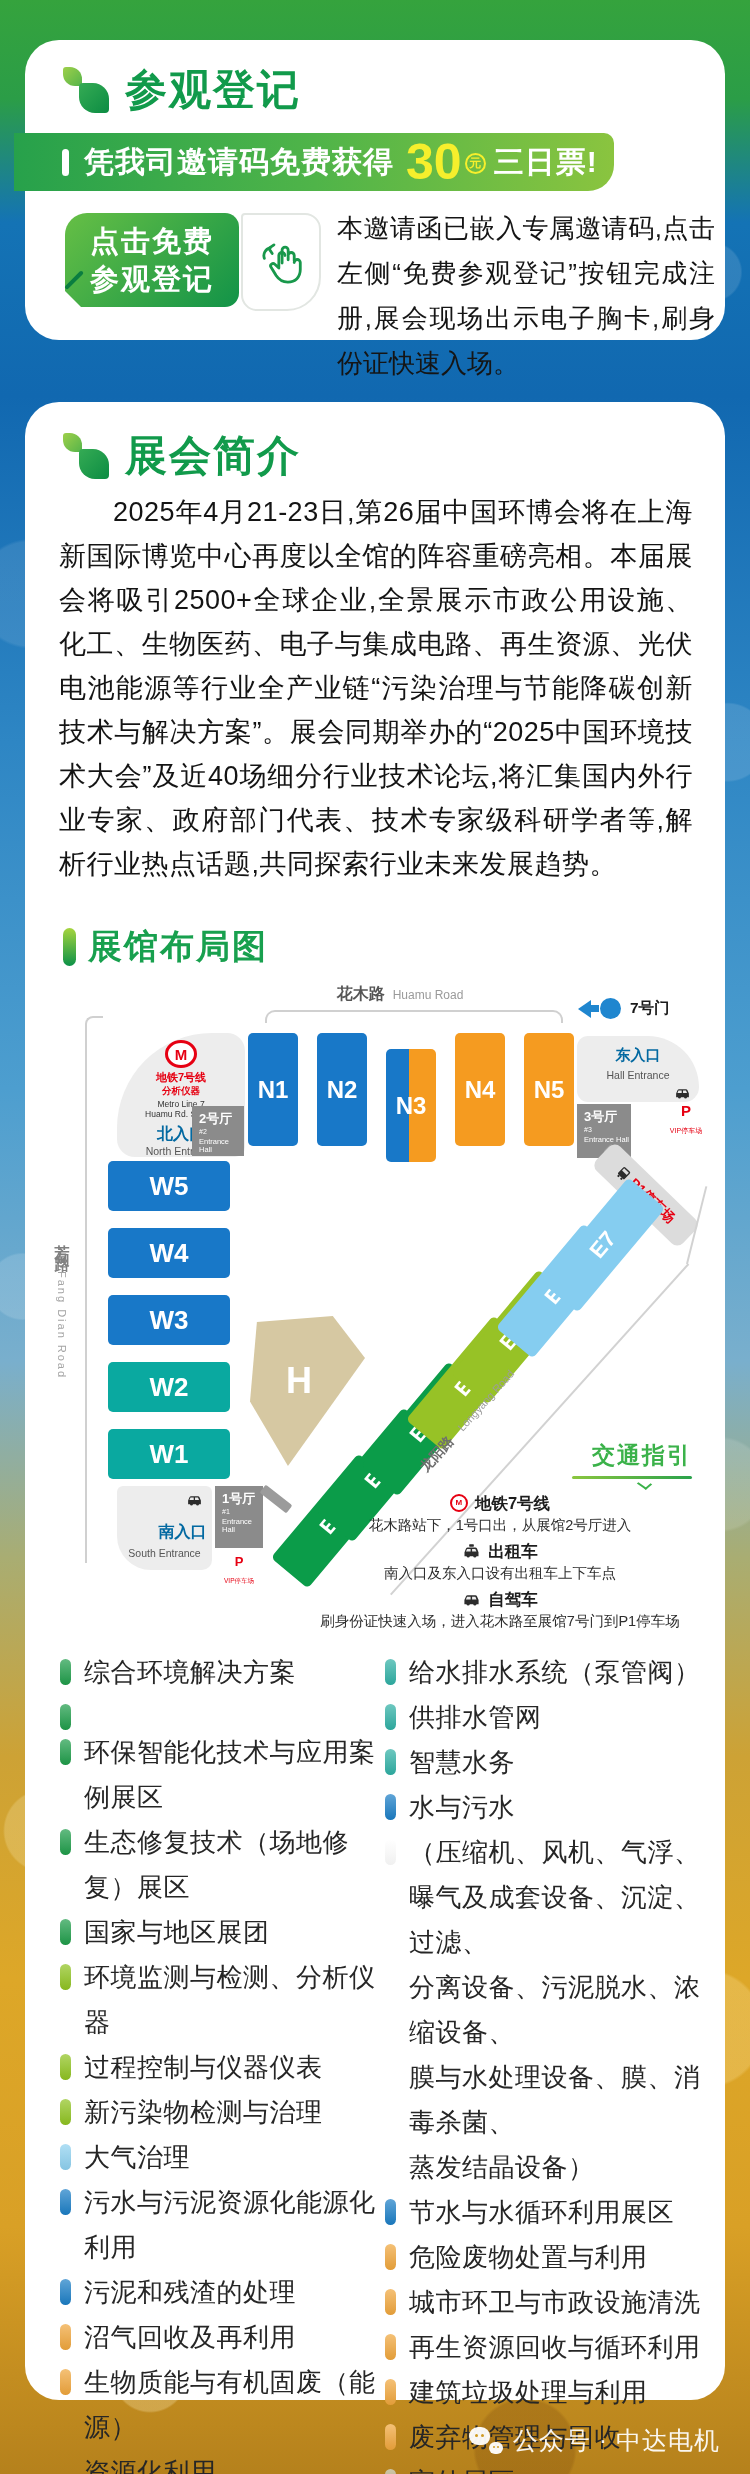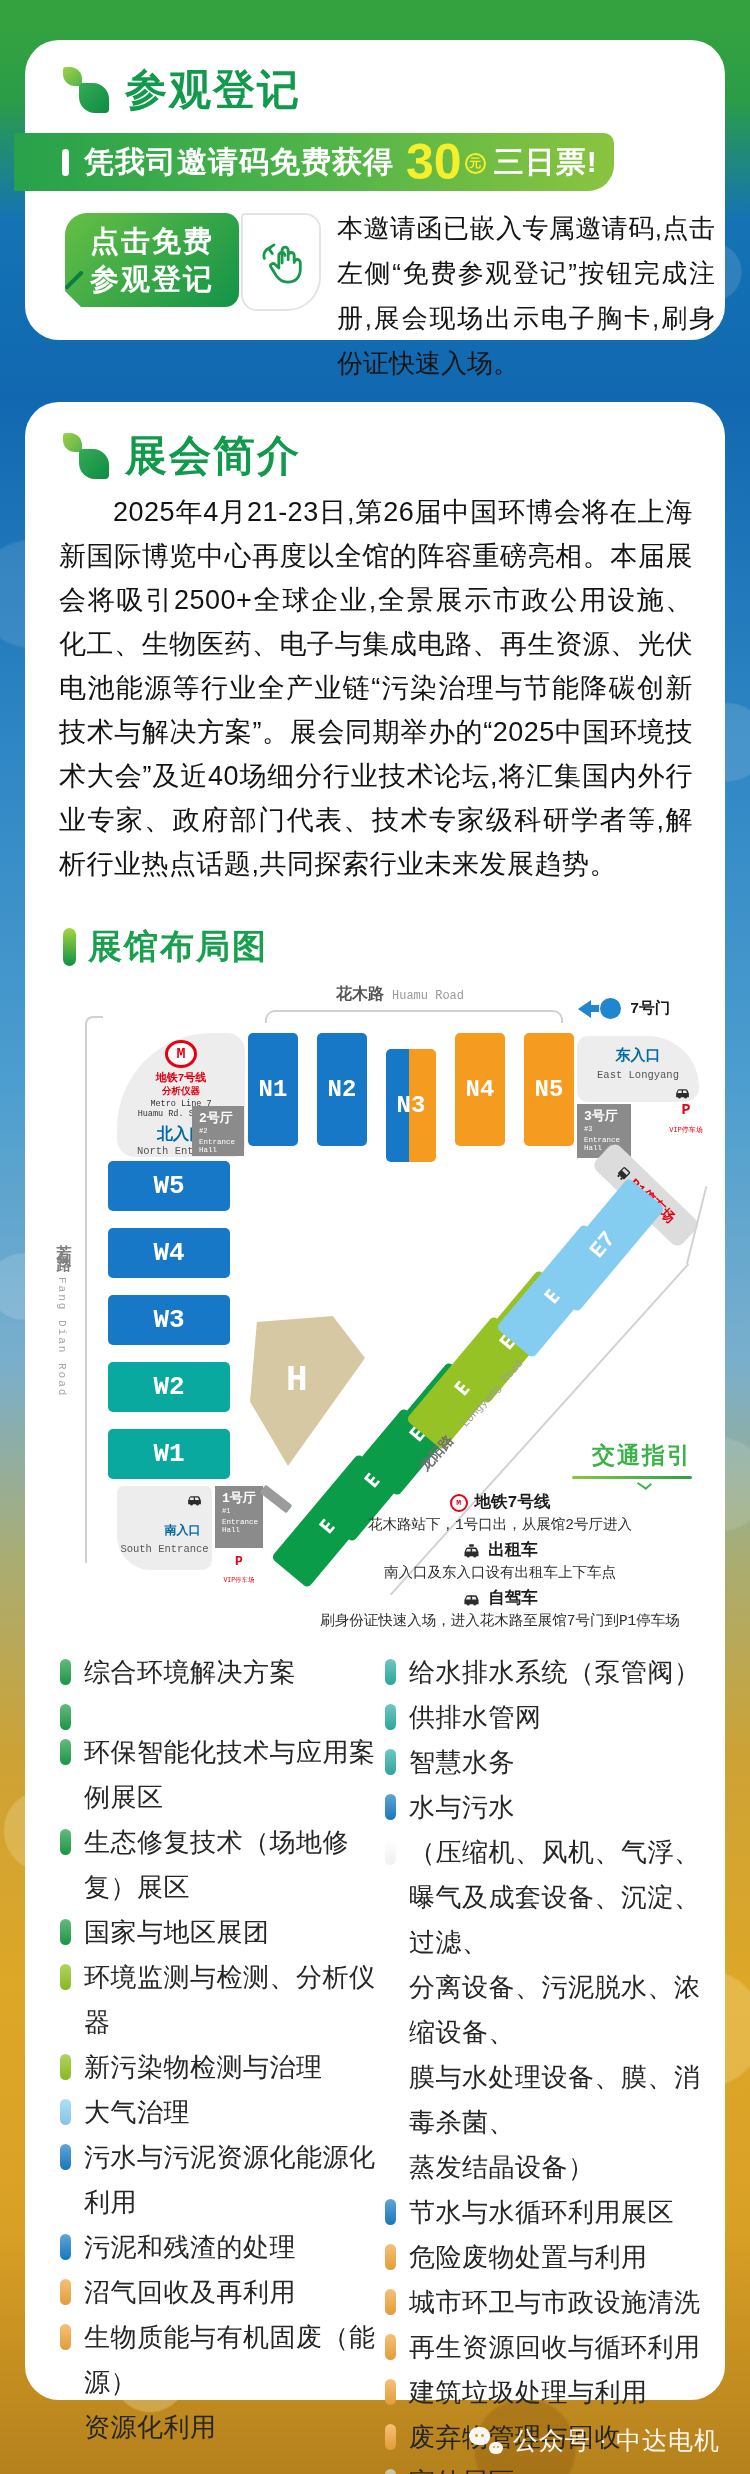--- a/index.html
+++ b/index.html
@@ -37,21 +37,21 @@
   #cta .l{color:#fff;font-size:29px;font-weight:800;line-height:38px;letter-spacing:2px;}
   #cta .fold{position:absolute;left:-1px;bottom:-1px;width:0;height:0;border-bottom:18px solid #fff;border-right:18px solid transparent;}
   #cta .fold-edge{position:absolute;left:2px;bottom:17px;width:24px;height:4px;background:#0a7d40;transform:rotate(-45deg);transform-origin:left bottom;border-radius:2px;}
   #hand-box{position:absolute;left:216px;top:173px;width:76px;height:94px;background:#fff;border:2px solid #e2e6e2;border-radius:4px 16px 34px 16px;display:flex;align-items:center;justify-content:center;}
   #reg-desc{position:absolute;left:312px;top:166px;width:378px;font-size:26px;line-height:45px;color:#151515;text-align:justify;}
   
   #intro-p{position:absolute;left:34px;top:88px;width:634px;font-size:27px;line-height:44px;color:#141414;text-align:justify;text-indent:2em;letter-spacing:.5px;}
   .bar-icon{width:13px;height:38px;border-radius:7px;background:linear-gradient(180deg,#a6d53e,#0c9148);}
   .sub-title{font-size:34px;font-weight:800;color:#18a04e;letter-spacing:2px;}
   
-  #map{position:absolute;left:15px;top:586px;width:670px;height:622px;font-family:Liberation Mono, monospace;}
+  #map{position:absolute;left:15px;top:586px;width:670px;height:622px;font-family:Liberation Sans, sans-serif;}
   #map .abs{position:absolute;}
   .road-zh{font-size:16px;color:#555;font-weight:700;}
   .road-en{font-size:12px;color:#9a9a9a;margin-left:8px;}
   .hall{position:absolute;display:flex;align-items:center;justify-content:center;color:#fff;font-weight:800;border-radius:5px;}
   .n-blue{background:#1878c8;} .n-orange{background:#f59b20;}
   .n-split{background:linear-gradient(90deg,#1878c8 0 46%,#f59b20 46% 100%);margin-top:16px;}
   .w-blue{background:#1878c8;} .w-teal{background:#0aa9a0;}
   .e-dk{background:#0b9c49;} .e-lt{background:#97c226;} .e-lb{background:#85cdf0;}
   .e-hall{width:136px;height:48px;transform:rotate(-50deg);font-size:22px;}
   .ghall{position:absolute;background:#8b8b8b;color:#fff;padding:6px 0 0 7px;box-sizing:border-box;line-height:1.1;}
@@ -184,21 +184,21 @@
         </div>
       <div class="hall n-orange" style="left:415px;top:45px;width:50px;height:113px;font-size:24px;">
           <span>N4</span>
         </div>
       <div class="hall n-orange" style="left:484px;top:45px;width:50px;height:113px;font-size:24px;">
           <span>N5</span>
         </div>
 
       <div class="blob" style="left:537px;top:48px;width:122px;height:66px;border-radius:12px 56px 16px 12px;text-align:center;padding-top:10px;box-sizing:border-box;">
         <span class="ent-zh" style="display:block;">东入口</span>
-        <span class="ent-en">East Longyang</span>
+        <span class="ent-en">Hall Entrance</span>
         <svg viewBox="0 0 32 22" width="17" height="12" style="position:absolute;right:8px;bottom:3px;">
           <path d="M4 12l2.6-6.2C7.1 4.6 8.2 4 9.5 4h13c1.3 0 2.4.6 2.9 1.8L28 12v7h-3.4a3 3 0 0 1-5.8 0h-5.6a3 3 0 0 1-5.8 0H4v-7z" fill="#2c2c2c"></path>
           <path d="M8.4 6.5h6.1V11H6.5l1.9-4.5zM17 6.5h5.6L24.5 11H17V6.5z" fill="#ececec"></path>
         </svg>
       </div>
       <div class="abs" style="left:626px;top:114px;width:40px;text-align:center;">
         <span class="redtxt" style="display:block;font-size:15px;font-weight:800;">P</span>
         <span class="redtxt" style="font-size:7px;">VIP停车场</span>
       </div>
 
@@ -266,21 +266,21 @@
         </div>
       <div class="hall w-teal" style="left:68px;top:441px;width:122px;height:50px;font-size:26px;">
           <span>W1</span>
         </div>
 
       <div class="blob" style="left:77px;top:498px;width:95px;height:84px;border-radius:6px 6px 10px 34px;text-align:center;">
         <svg viewBox="0 0 32 22" width="17" height="12" style="position:absolute;right:9px;top:8px;">
           <path d="M4 12l2.6-6.2C7.1 4.6 8.2 4 9.5 4h13c1.3 0 2.4.6 2.9 1.8L28 12v7h-3.4a3 3 0 0 1-5.8 0h-5.6a3 3 0 0 1-5.8 0H4v-7z" fill="#2c2c2c"></path>
           <path d="M8.4 6.5h6.1V11H6.5l1.9-4.5zM17 6.5h5.6L24.5 11H17V6.5z" fill="#ececec"></path>
         </svg>
-        <span class="ent-zh" style="display:block;margin-top:36px;font-size:12px;margin-left:36px;">南入口</span>
+        <span class="ent-zh" style="display:block;margin-top:36px;font-size:16px;margin-left:36px;">南入口</span>
         <span class="ent-en">South Entrance</span>
       </div>
 
       <div class="ghall" style="left:175px;top:498px;width:48px;height:62px;">
         <span class="gh-name">1号厅</span>
         <span class="gh-num">#1</span>
         <span class="gh-en">Entrance Hall</span>
       </div>
       <div class="abs" style="left:176px;top:566px;width:46px;text-align:center;">
         <span class="redtxt" style="display:block;font-size:13px;font-weight:800;">P</span>
@@ -333,20 +333,24 @@
           <span class="cat-marker" style="background-color: rgb(31, 157, 74);"></span>
           <span class="cat-text">生态修复技术（场地修复）展区</span>
         </div>
       <div class="cat-item">
           <span class="cat-marker" style="background-color: rgb(31, 157, 74);"></span>
           <span class="cat-text">国家与地区展团</span>
         </div>
       <div class="cat-item">
           <span class="cat-marker" style="background-color: rgb(143, 195, 32);"></span>
           <span class="cat-text">环境监测与检测、分析仪器</span>
+        </div>
+      <div class="cat-item">
+          <span class="cat-marker" style="background-color: rgb(143, 195, 32);"></span>
+          <span class="cat-text">过程控制与仪器仪表</span>
         </div>
       <div class="cat-item">
           <span class="cat-marker" style="background-color: rgb(143, 195, 32);"></span>
           <span class="cat-text">新污染物检测与治理</span>
         </div>
       <div class="cat-item">
           <span class="cat-marker" style="background-color: rgb(142, 209, 240);"></span>
           <span class="cat-text">大气治理</span>
         </div>
       <div class="cat-item">

